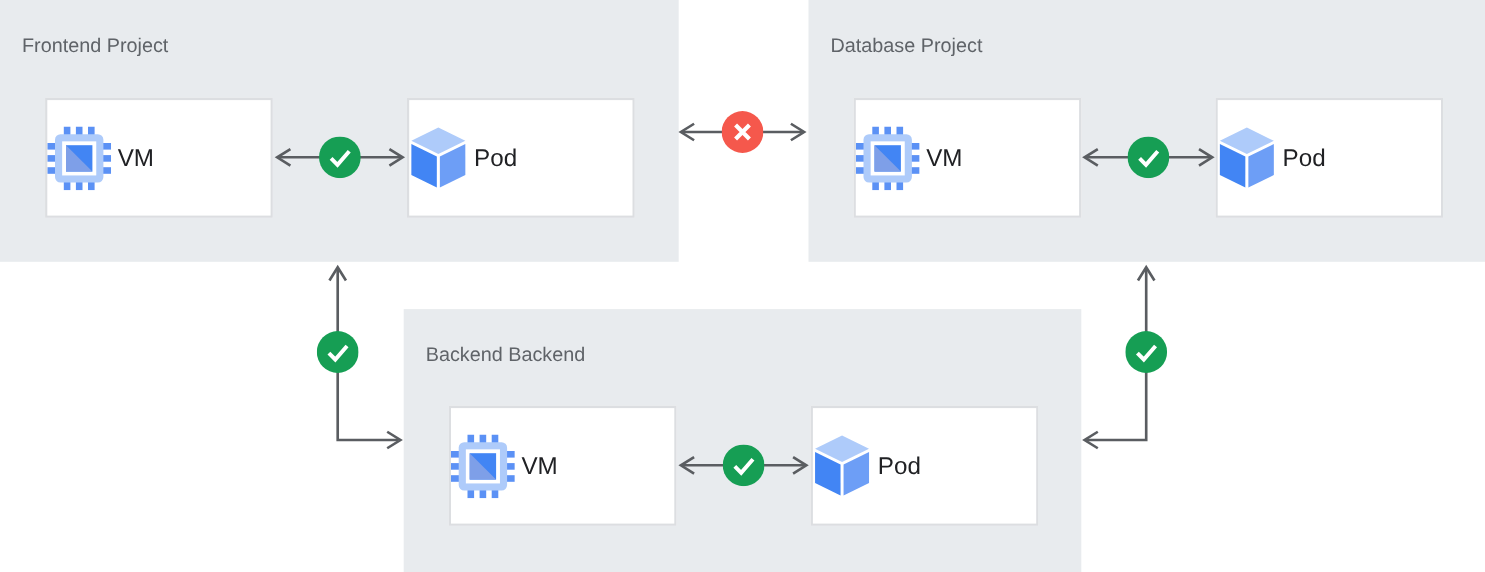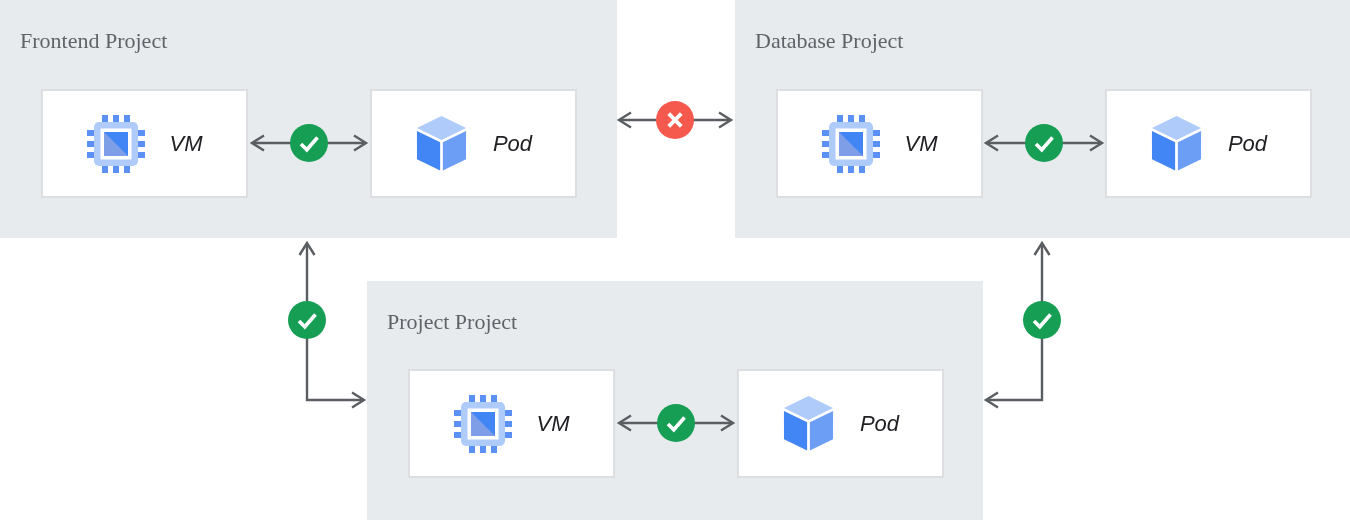--- a/index.html
+++ b/index.html
@@ -20,28 +20,27 @@
   }
   html,body{margin:0;padding:0;background:var(--canvas-bg);}
   .canvas{
     position:relative;width:1350px;height:520px;overflow:hidden;
     background:var(--canvas-bg);
     font-family:"Liberation Sans",sans-serif;
   }
   .panel{position:absolute;background:var(--panel-bg);}
   .panel-title{
     position:absolute;left:20px;top:30px;
-    font-size:22px;line-height:22px;color:var(--title-text);
+    font-size:18px;line-height:22px;color:var(--title-text);
     white-space:nowrap;
-    font-family:Liberation Serif, serif;
   }
   .node{
     position:absolute;width:207px;height:109px;box-sizing:border-box;
     background:var(--node-bg);border:2px solid var(--node-border);
-    display:flex;align-items:center;justify-content:center;gap:25px;font-style:italic;
+    display:flex;align-items:center;gap:6px;
   }
   .node-label{font-size:22px;color:var(--label-text);}
   .connector-layer{position:absolute;left:0;top:0;pointer-events:none;}
   .badge{position:absolute;width:38px;height:38px;}
   .badge svg{display:block;}
 </style>
 </head>
 <body>
 
 <div class="canvas">
@@ -102,21 +101,21 @@
     </div>
     <div class="node" style="left:370px;top:89px;">
       <svg width="53" height="57">
           <use href="#pod-cube"></use>
         </svg>
       <span class="node-label">Pod</span>
     </div>
   </div>
 
   <div class="panel" style="left:367px;top:281px;width:616px;height:239px;">
-    <div class="panel-title">Project Project</div>
+    <div class="panel-title">Backend Backend</div>
     <div class="node" style="left:41px;top:88px;">
       <svg width="58" height="58">
           <use href="#vm-chip"></use>
         </svg>
       <span class="node-label">VM</span>
     </div>
     <div class="node" style="left:370px;top:88px;">
       <svg width="53" height="57">
           <use href="#pod-cube"></use>
         </svg>

